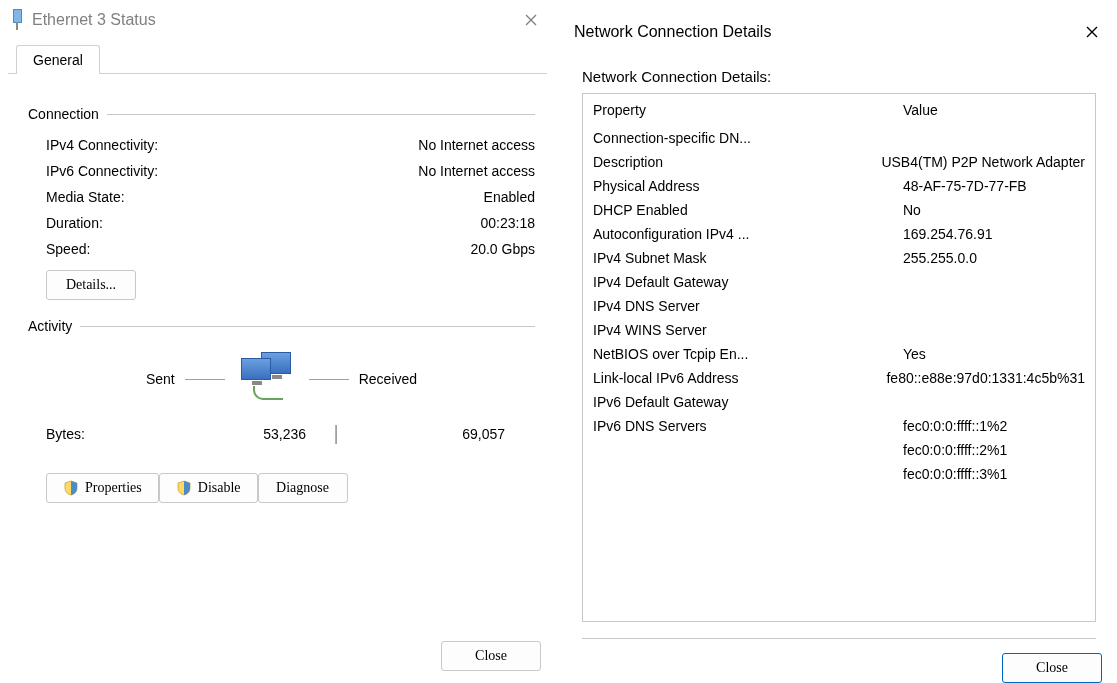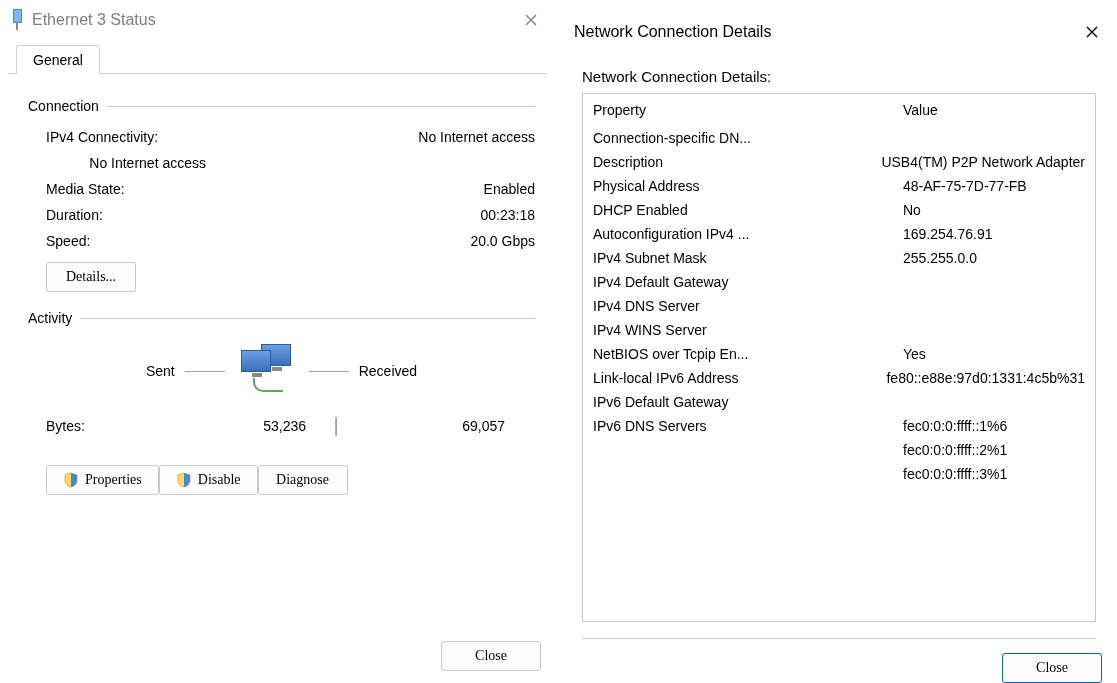--- a/index.html
+++ b/index.html
@@ -37,21 +37,21 @@
     width: 28px; height: 28px;
     display: flex; align-items: center; justify-content: center;
     font-size: 16px; color: #555; cursor: pointer;
   }
   .titlebar.right .close { color: #000; }
 
   .tabstrip {
     display: flex;
     padding: 0 8px;
     border-bottom: 1px solid #d0d0d0;
-    margin: 4px 8px 8px 8px;
+    margin: 4px 8px 16px 8px;
   }
   .tab {
     padding: 6px 16px;
     border: 1px solid #d0d0d0;
     border-bottom: none;
     border-radius: 3px 3px 0 0;
     background: #fff;
     position: relative;
     top: 1px;
   }
@@ -203,20 +203,21 @@
     <div class="group">
       <div class="group-header">
         <span class="label">Connection</span>
         <span class="line"></span>
       </div>
       <div class="kv-row">
         <span class="k">IPv4 Connectivity:</span>
         <span class="v">No Internet access</span>
       </div>
       <div class="kv-row">
+        <span class="k">IPv6 Connectivity:</span>
         <span class="v">No Internet access</span>
       </div>
       <div class="kv-row">
         <span class="k">Media State:</span>
         <span class="v">Enabled</span>
       </div>
       <div class="kv-row">
         <span class="k">Duration:</span>
         <span class="v">00:23:18</span>
       </div>
@@ -341,21 +342,21 @@
         <div class="d-row">
           <div class="p">Link-local IPv6 Address</div>
           <div class="v">fe80::e88e:97d0:1331:4c5b%31</div>
         </div>
         <div class="d-row">
           <div class="p">IPv6 Default Gateway</div>
           <div class="v"></div>
         </div>
         <div class="d-row">
           <div class="p">IPv6 DNS Servers</div>
-          <div class="v">fec0:0:0:ffff::1%6</div>
+          <div class="v">fec0:0:0:ffff::1%2</div>
         </div>
         <div class="d-row">
           <div class="p"></div>
           <div class="v">fec0:0:0:ffff::2%1</div>
         </div>
         <div class="d-row">
           <div class="p"></div>
           <div class="v">fec0:0:0:ffff::3%1</div>
         </div>
       </div>

